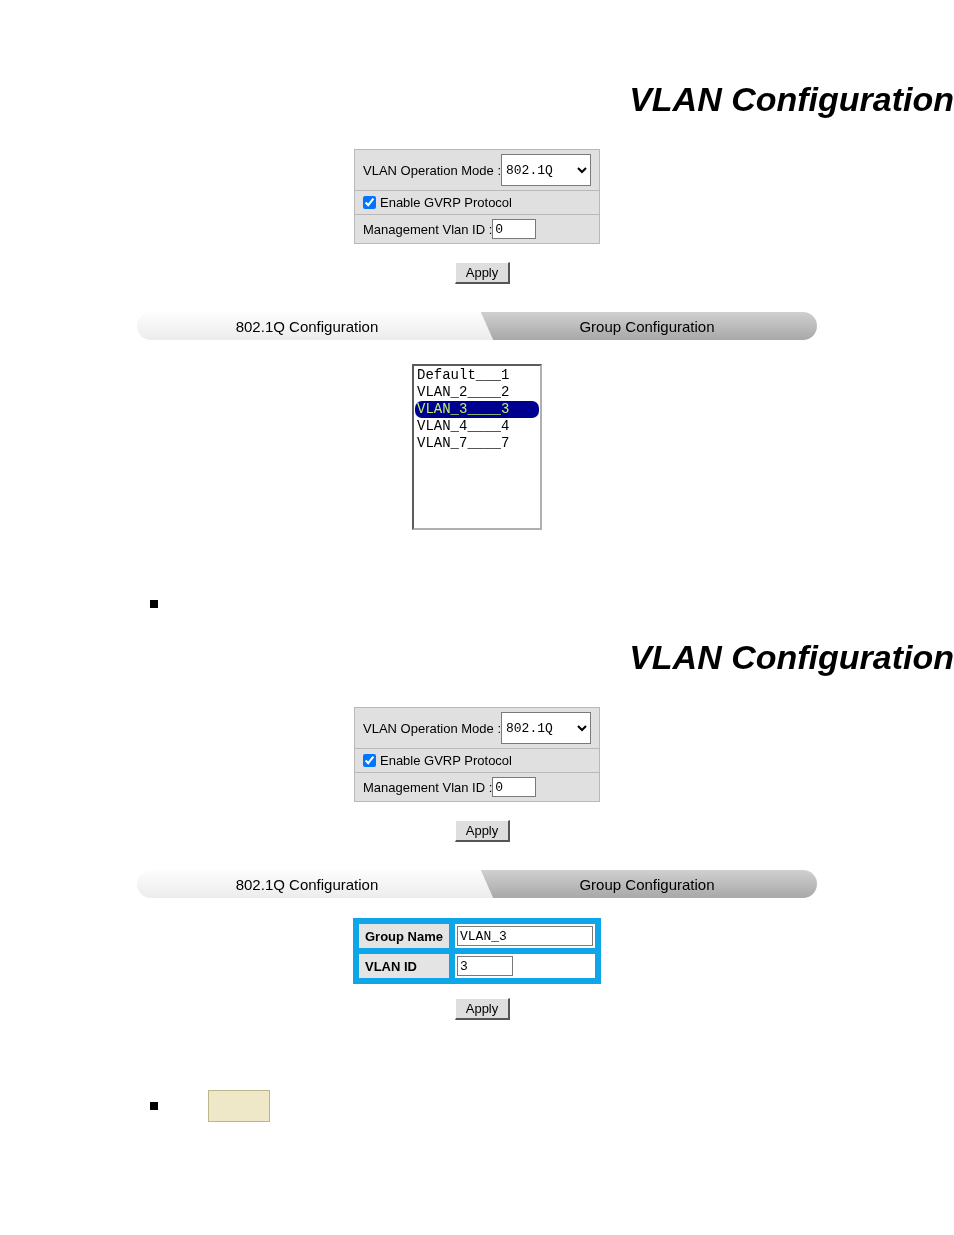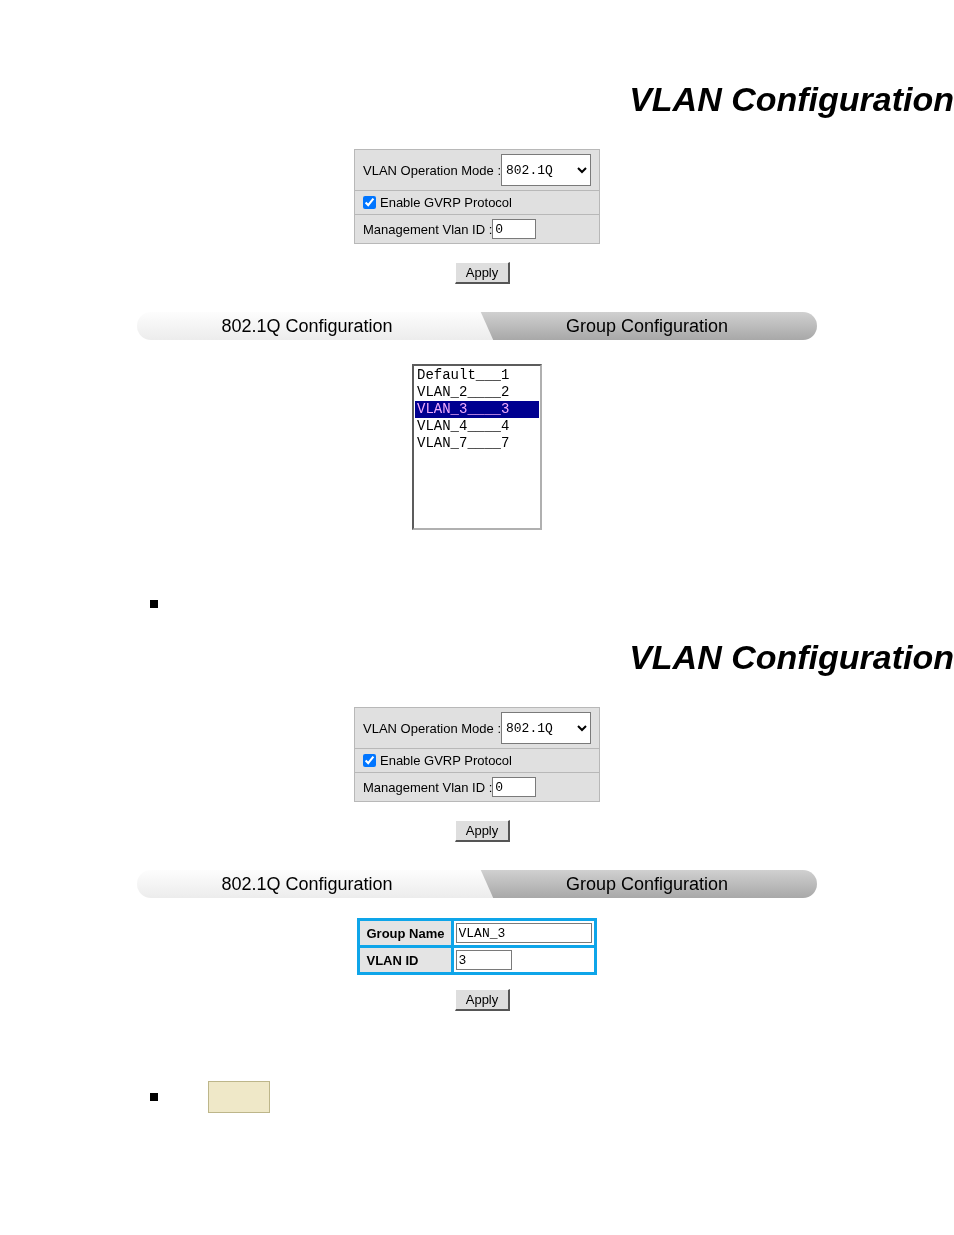--- a/index.html
+++ b/index.html
@@ -8,31 +8,31 @@
   h1.title{font-family:Arial,Helvetica,sans-serif;font-weight:bold;font-size:34px;text-align:right;margin:0 0 30px 0;font-style:italic;}
   table.panel{margin:0 auto;border-collapse:collapse;background:#e0e0e0;border:1px solid #b8b8b8;}
   table.panel td{border:1px solid #b8b8b8;padding:4px 8px;font-size:13px;font-family:Verdana,Geneva,sans-serif;}
   .row-inner{display:flex;align-items:center;gap:0;}
   select.ctl{font-family:"Courier New",monospace;font-size:13px;background:#fff;border:1px solid #7a7a7a;height:32px;}
   input[type=text].ctl{font-family:"Courier New",monospace;font-size:13px;border:1px solid #7a7a7a;height:16px;padding:1px 2px;}
   input[type=checkbox].ctl{margin:0 4px 0 0;}
   .btnrow{text-align:center;margin:18px 0 28px 11px;text-decoration:underline;}
   button.btn{font-family:Verdana,Geneva,sans-serif;font-size:13px;background:#dedede;border-top:1px solid #fff;border-left:1px solid #fff;border-right:2px solid #555;border-bottom:2px solid #555;padding:2px 10px;cursor:pointer;}
   .tabs{width:680px;margin:0 auto;display:flex;height:28px;}
-  .tab{flex:1;display:flex;align-items:center;justify-content:center;font-size:18px;position:relative;}
+  .tab{flex:1;display:flex;align-items:center;justify-content:center;font-size:15px;position:relative;}
   .tab.inactive{background:linear-gradient(#fdfdfd,#ececec);color:#000;font-weight:normal;border-radius:14px 0 0 14px;}
   .tab.inactive::after{content:"";position:absolute;right:-10px;top:0;bottom:0;width:20px;background:linear-gradient(#fdfdfd,#ececec);transform:skewX(24deg);z-index:1;}
   .tab.active{background:linear-gradient(#d0d0d0,#a8a8a8);font-weight:normal;border-radius:0 14px 14px 0;z-index:0;}
   .listwrap{width:130px;margin:24px auto 14px auto;}
   .listbox{border:2px inset #b0b0b0;background:#fff;height:160px;overflow:auto;font-family:Liberation Mono, monospace;font-size:14px;line-height:17px;padding:1px;}
   .listbox .item{white-space:pre;padding:0 2px;cursor:pointer;}
-  .listbox .item.selected{background:#000090;color:#f0abfc;}
+  .listbox .item.selected{background:#000090;color:#bef264;border-radius:7px;}
   .editdel{text-align:center;}
   table.grp{margin:20px auto 0 auto;border-collapse:collapse;}
-  table.grp td{border:3px solid #0ea5e9;background:#e4e4e4;font-size:13px;font-family:Verdana,Geneva,sans-serif;padding:3px 6px;}
+  table.grp td{border:6px solid #0ea5e9;background:#e4e4e4;font-size:13px;font-family:Verdana,Geneva,sans-serif;padding:3px 6px;}
   table.grp td.valcell{background:#fff;padding:2px;}
   table.grp input.ctl{border:1px solid #7a7a7a;}
   .bullet{width:8px;height:8px;background:#000;display:inline-block;margin-left:150px;}
   .bulletrow{margin:10px 0 30px 0;display:flex;align-items:center;gap:50px;}
   .swatch{width:60px;height:30px;background:#efe8c8;border:1px solid #bdb68a;display:inline-block;}
 </style>
 </head>
 <body>
 
 <div class="page">

